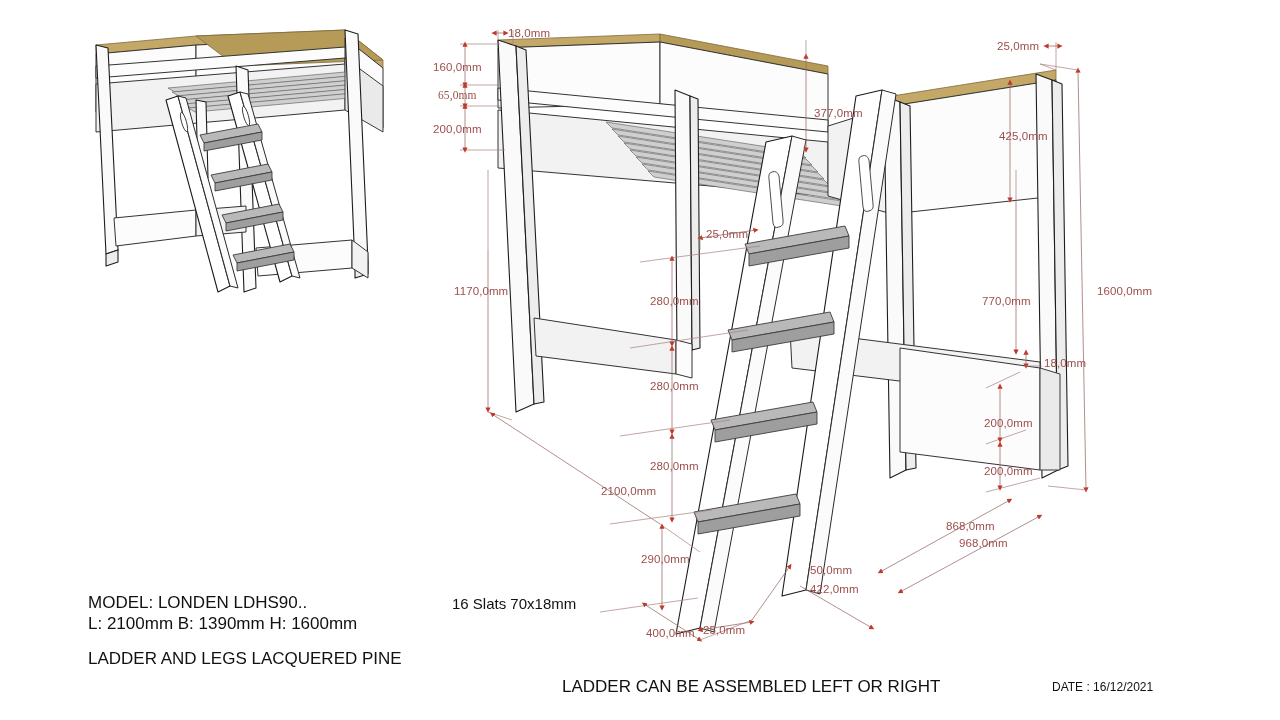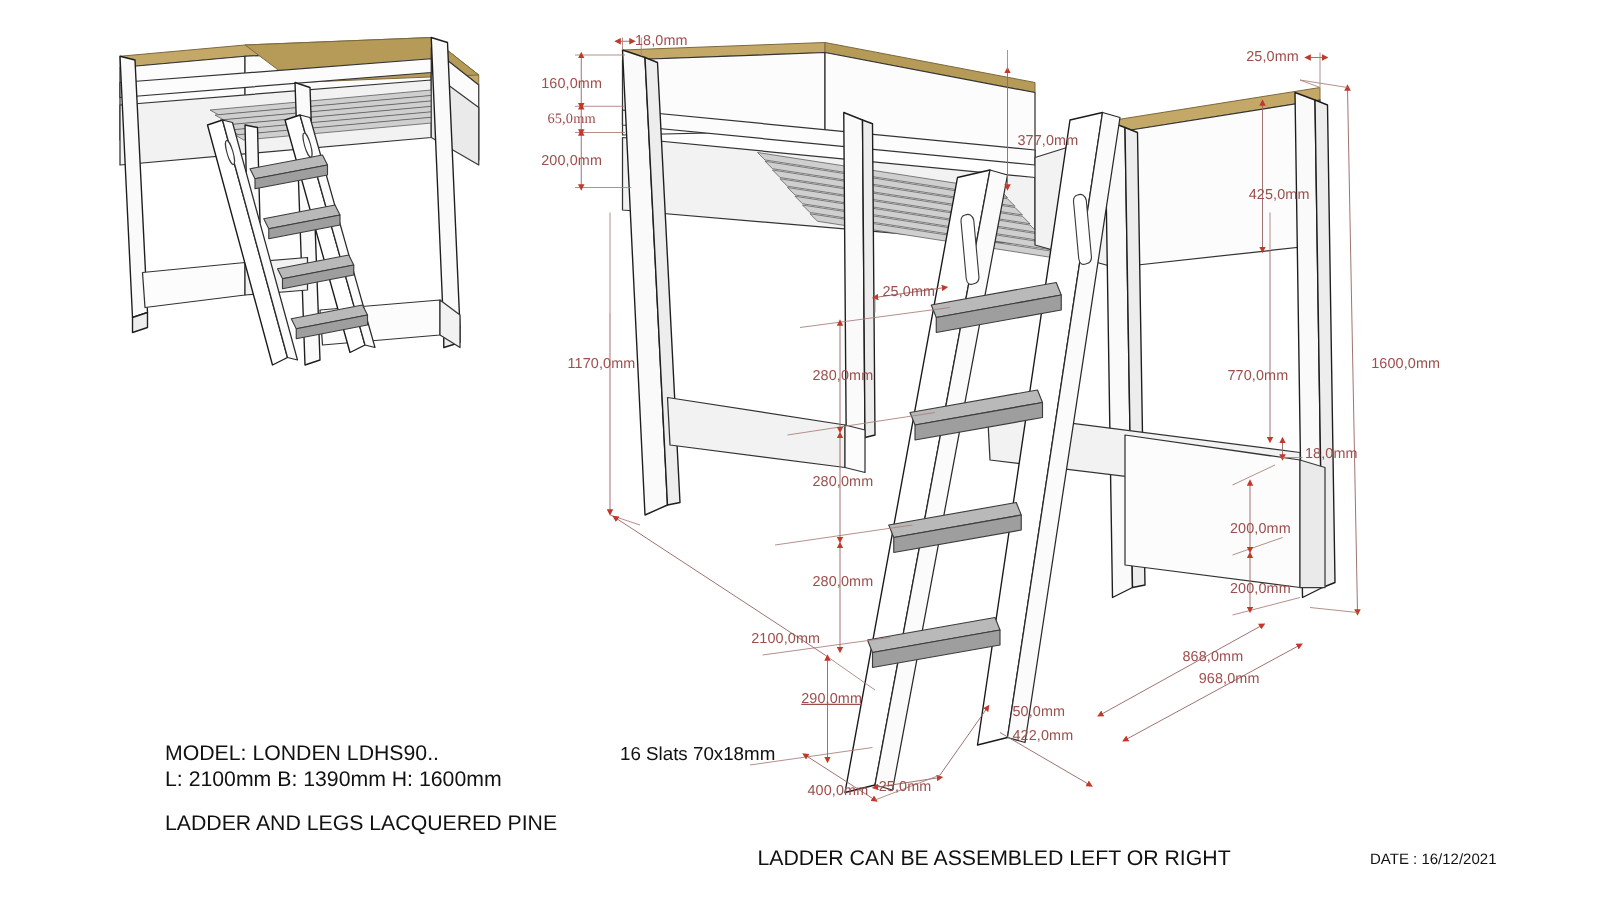--- a/index.html
+++ b/index.html
@@ -39,21 +39,20 @@
     letter-spacing:.1px;
     white-space:nowrap;
     line-height:1;
   }
   .notetxt{
     position:absolute;
     color:#111111;
     font-family:"Liberation Sans", sans-serif;
     white-space:nowrap;
     line-height:1.32;
-    margin-left:44px;
   }
   .t-model{font-size:17px;}
   .t-ladderlegs{font-size:17px;text-align:right;}
   .t-slats{font-size:15px;}
   .t-assembled{font-size:17px;}
   .t-date{font-size:12px;}
 </style>
 </head>
 <body>
 
@@ -274,33 +273,33 @@
       <line class="dimline-l" x1="1056" y1="70" x2="1040" y2="64"></line>
     </g>
   </svg>
 
   <div>
     <span class="dimtxt" style="left:508px;top:28px;">18,0mm</span>
     <span class="dimtxt" style="left:433px;top:62px;">160,0mm</span>
     <span class="dimtxt" style="left:438px;top:90px;font-family:Liberation Serif, serif;">65,0mm</span>
     <span class="dimtxt" style="left:433px;top:124px;">200,0mm</span>
     <span class="dimtxt" style="left:454px;top:286px;">1170,0mm</span>
-    <span class="dimtxt" style="left:601px;top:486px;margin-top:20px;">2100,0mm</span>
+    <span class="dimtxt" style="left:601px;top:486px;">2100,0mm</span>
     <span class="dimtxt" style="left:706px;top:229px;">25,0mm</span>
     <span class="dimtxt" style="left:650px;top:296px;">280,0mm</span>
     <span class="dimtxt" style="left:650px;top:381px;">280,0mm</span>
     <span class="dimtxt" style="left:650px;top:461px;">280,0mm</span>
-    <span class="dimtxt" style="left:641px;top:554px;text-decoration:underline;">290,0mm</span>
+    <span class="dimtxt" style="left:641px;top:554px;">290,0mm</span>
     <span class="dimtxt" style="left:646px;top:628px;">400,0mm</span>
     <span class="dimtxt" style="left:703px;top:625px;">25,0mm</span>
     <span class="dimtxt" style="left:810px;top:584px;">422,0mm</span>
     <span class="dimtxt" style="left:810px;top:565px;">50,0mm</span>
     <span class="dimtxt" style="left:814px;top:92px;margin-top:16px;">377,0mm</span>
     <span class="dimtxt" style="left:997px;top:41px;">25,0mm</span>
-    <span class="dimtxt" style="left:999px;top:131px;margin-top:20px;">425,0mm</span>
+    <span class="dimtxt" style="left:999px;top:131px;">425,0mm</span>
     <span class="dimtxt" style="left:982px;top:296px;">770,0mm</span>
     <span class="dimtxt" style="left:1044px;top:358px;">18,0mm</span>
     <span class="dimtxt" style="left:984px;top:418px;">200,0mm</span>
     <span class="dimtxt" style="left:984px;top:466px;">200,0mm</span>
     <span class="dimtxt" style="left:946px;top:521px;">868,0mm</span>
     <span class="dimtxt" style="left:959px;top:538px;">968,0mm</span>
     <span class="dimtxt" style="left:1097px;top:286px;">1600,0mm</span>
   </div>
 
   <div>

